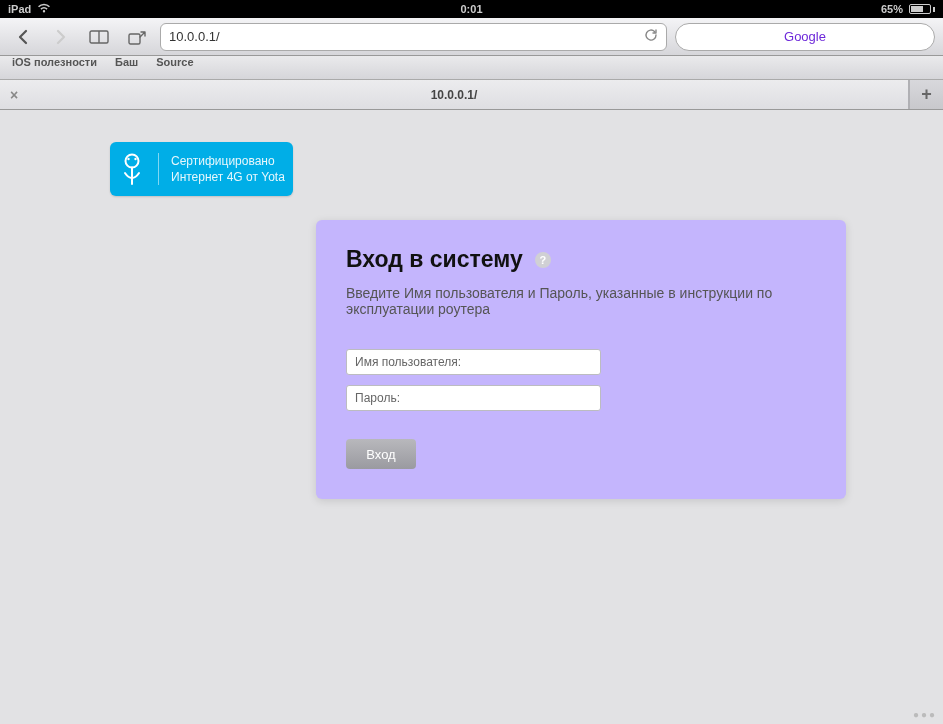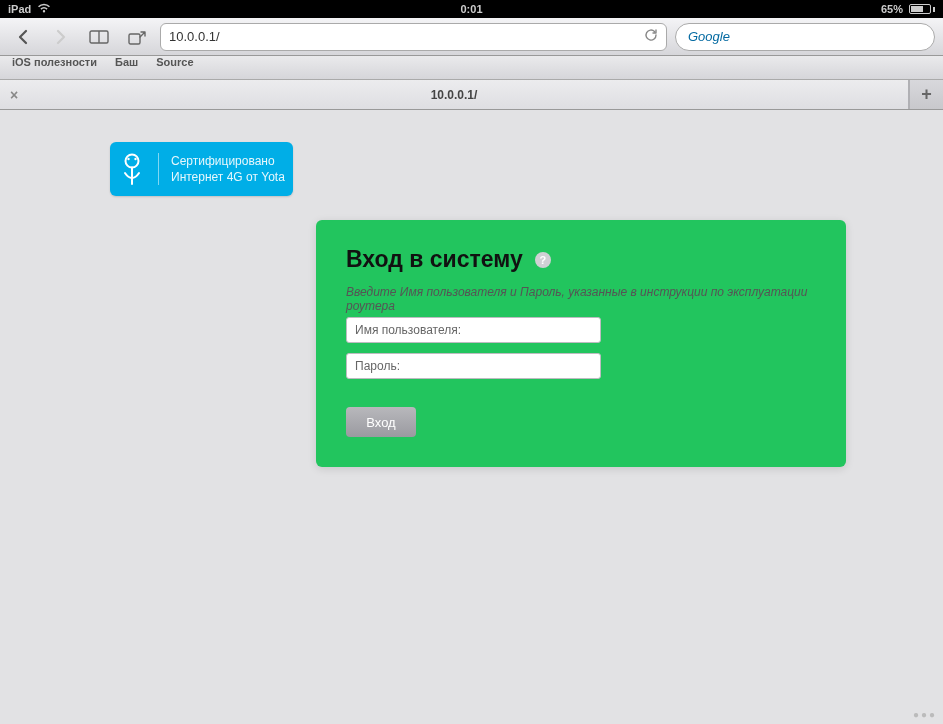--- a/index.html
+++ b/index.html
@@ -58,22 +58,22 @@
   .search-bar {
     width: 260px;
     height: 28px;
     background: #fff;
     border: 1px solid #aaa;
     border-radius: 14px;
     display: flex;
     align-items: center;
     padding: 0 12px;
     font-size: 13px;
-    color: #0369a1;
-    font-style: italic;
+    color: #6d28d9;
+    justify-content: center;
   }
 
   
   .bookmarks-bar {
     height: 24px;
     background: linear-gradient(#eaeaec, #d6d6da);
     border-bottom: 1px solid #aaa;
     display: flex;
     align-items: flex-start;
     padding: 0 12px;
@@ -151,34 +151,34 @@
   }
   .yota-text { font-size: 12px; line-height: 1.35; border-left: 1px solid rgba(255,255,255,0.5); padding-left: 12px; }
   .yota-text .line1 { opacity: 0.9; }
   .yota-text .line2 { opacity: 0.9; }
 
   .login-card {
     position: absolute;
     left: 316px;
     top: 110px;
     width: 530px;
-    background: #22c55e;
+    background: #c4b5fd;
     border-radius: 6px;
     box-shadow: 0 2px 8px rgba(0,0,0,0.12);
     padding: 26px 30px 30px 30px;
   }
   .login-title-row { display: flex; align-items: center; gap: 12px; margin-bottom: 12px; }
   .login-title { font-size: 23px; font-weight: bold; color: #111; }
   .help-icon {
     width: 16px; height: 16px; border-radius: 50%;
     background: #d0d0d4; color: #fff;
     display: flex; align-items: center; justify-content: center;
     font-size: 11px; font-weight: bold;
   }
-  .login-hint { font-size: 12px; color: #555; margin-bottom: 4px; font-style: italic; }
+  .login-hint { font-size: 14px; color: #555; margin-bottom: 32px; }
   .login-input {
     display: block;
     width: 255px;
     height: 26px;
     border: 1px solid #bcbcc0;
     border-radius: 3px;
     padding: 0 8px;
     font-size: 12px;
     color: #333;
     margin-bottom: 10px;

